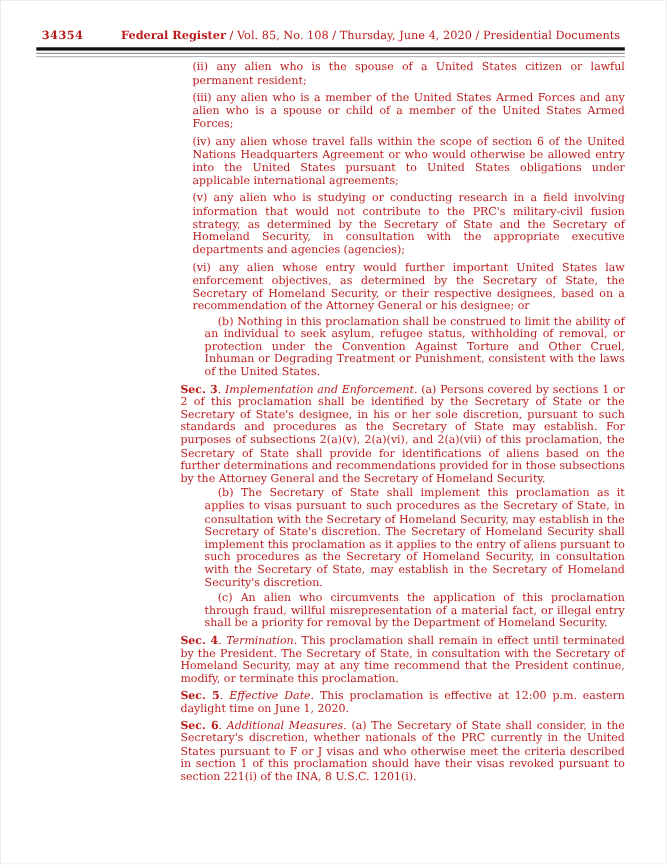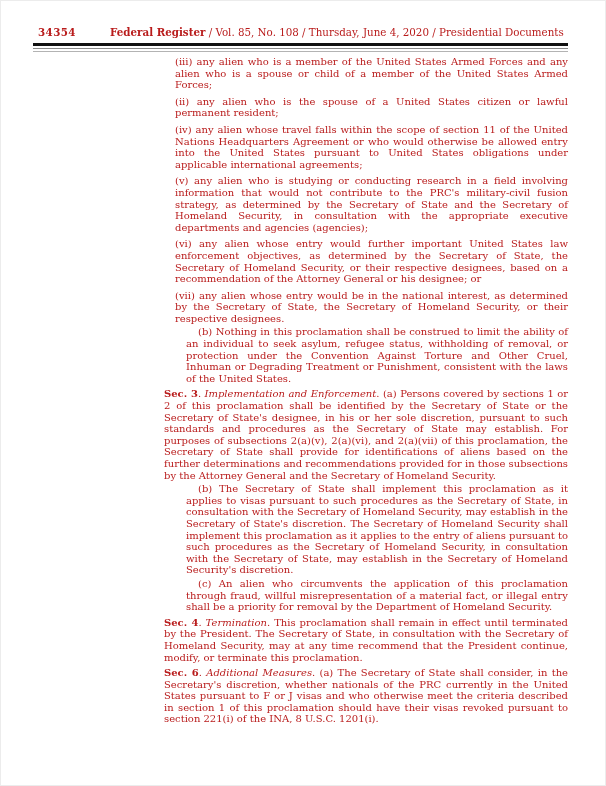--- a/index.html
+++ b/index.html
@@ -79,27 +79,27 @@
       <span class="pub">Federal Register</span>
       <span>/ Vol. 85, No. 108 / Thursday, June 4, 2020 / Presidential Documents</span>
     </span>
   </div>
 
   <div class="rule rule-thick"></div>
   <div class="rule rule-thin"></div>
   <div class="rule rule-thin2"></div>
 
   <div class="body-col" id="body-col">
+      <p class="pg clause"><span class="seg-normal">(ii) any alien who is the spouse of a United States citizen or lawful permanent resident;</span></p>
       <p class="pg clause"><span class="seg-normal">(iii) any alien who is a member of the United States Armed Forces and any alien who is a spouse or child of a member of the United States Armed Forces;</span></p>
-      <p class="pg clause"><span class="seg-normal">(ii) any alien who is the spouse of a United States citizen or lawful permanent resident;</span></p>
-      <p class="pg clause"><span class="seg-normal">(iv) any alien whose travel falls within the scope of section 11 of the United Nations Headquarters Agreement or who would otherwise be allowed entry into the United States pursuant to United States obligations under applicable international agreements;</span></p>
+      <p class="pg clause"><span class="seg-normal">(iv) any alien whose travel falls within the scope of section 6 of the United Nations Headquarters Agreement or who would otherwise be allowed entry into the United States pursuant to United States obligations under applicable international agreements;</span></p>
       <p class="pg clause"><span class="seg-normal">(v) any alien who is studying or conducting research in a field involving information that would not contribute to the PRC's military-civil fusion strategy, as determined by the Secretary of State and the Secretary of Homeland Security, in consultation with the appropriate executive departments and agencies (agencies);</span></p>
       <p class="pg clause"><span class="seg-normal">(vi) any alien whose entry would further important United States law enforcement objectives, as determined by the Secretary of State, the Secretary of Homeland Security, or their respective designees, based on a recommendation of the Attorney General or his designee; or</span></p>
-      <p class="pg clause"><span class="seg-normal">(vii) any alien whose entry would be in the national interest, as determined by the Secretary of State, the Secretary of Homeland Security, or their respective designees.</span></p>
       <p class="pg para"><span class="seg-normal">(b) Nothing in this proclamation shall be construed to limit the ability of an individual to seek asylum, refugee status, withholding of removal, or protection under the Convention Against Torture and Other Cruel, Inhuman or Degrading Treatment or Punishment, consistent with the laws of the United States.</span></p>
       <p class="pg section"><span class="seg-bold">Sec. 3</span><span class="seg-normal">. </span><span class="seg-italic">Implementation and Enforcement</span><span class="seg-normal">. (a) Persons covered by sections 1 or 2 of this proclamation shall be identified by the Secretary of State or the Secretary of State's designee, in his or her sole discretion, pursuant to such standards and procedures as the Secretary of State may establish. For purposes of subsections 2(a)(v), 2(a)(vi), and 2(a)(vii) of this proclamation, the Secretary of State shall provide for identifications of aliens based on the further determinations and recommendations provided for in those subsections by the Attorney General and the Secretary of Homeland Security.</span></p>
       <p class="pg para"><span class="seg-normal">(b) The Secretary of State shall implement this proclamation as it applies to visas pursuant to such procedures as the Secretary of State, in consultation with the Secretary of Homeland Security, may establish in the Secretary of State's discretion. The Secretary of Homeland Security shall implement this proclamation as it applies to the entry of aliens pursuant to such procedures as the Secretary of Homeland Security, in consultation with the Secretary of State, may establish in the Secretary of Homeland Security's discretion.</span></p>
       <p class="pg para"><span class="seg-normal">(c) An alien who circumvents the application of this proclamation through fraud, willful misrepresentation of a material fact, or illegal entry shall be a priority for removal by the Department of Homeland Security.</span></p>
       <p class="pg section"><span class="seg-bold">Sec. 4</span><span class="seg-normal">. </span><span class="seg-italic">Termination</span><span class="seg-normal">. This proclamation shall remain in effect until terminated by the President. The Secretary of State, in consultation with the Secretary of Homeland Security, may at any time recommend that the President continue, modify, or terminate this proclamation.</span></p>
+      <p class="pg section"><span class="seg-bold">Sec. 5</span><span class="seg-normal">. </span><span class="seg-italic">Effective Date</span><span class="seg-normal">. This proclamation is effective at 12:00 p.m. eastern daylight time on June 1, 2020.</span></p>
       <p class="pg section"><span class="seg-bold">Sec. 6</span><span class="seg-normal">. </span><span class="seg-italic">Additional Measures</span><span class="seg-normal">. (a) The Secretary of State shall consider, in the Secretary's discretion, whether nationals of the PRC currently in the United States pursuant to F or J visas and who otherwise meet the criteria described in section 1 of this proclamation should have their visas revoked pursuant to section 221(i) of the INA, 8 U.S.C. 1201(i).</span></p>
     </div>
 
 </div>
 
 </body></html>

